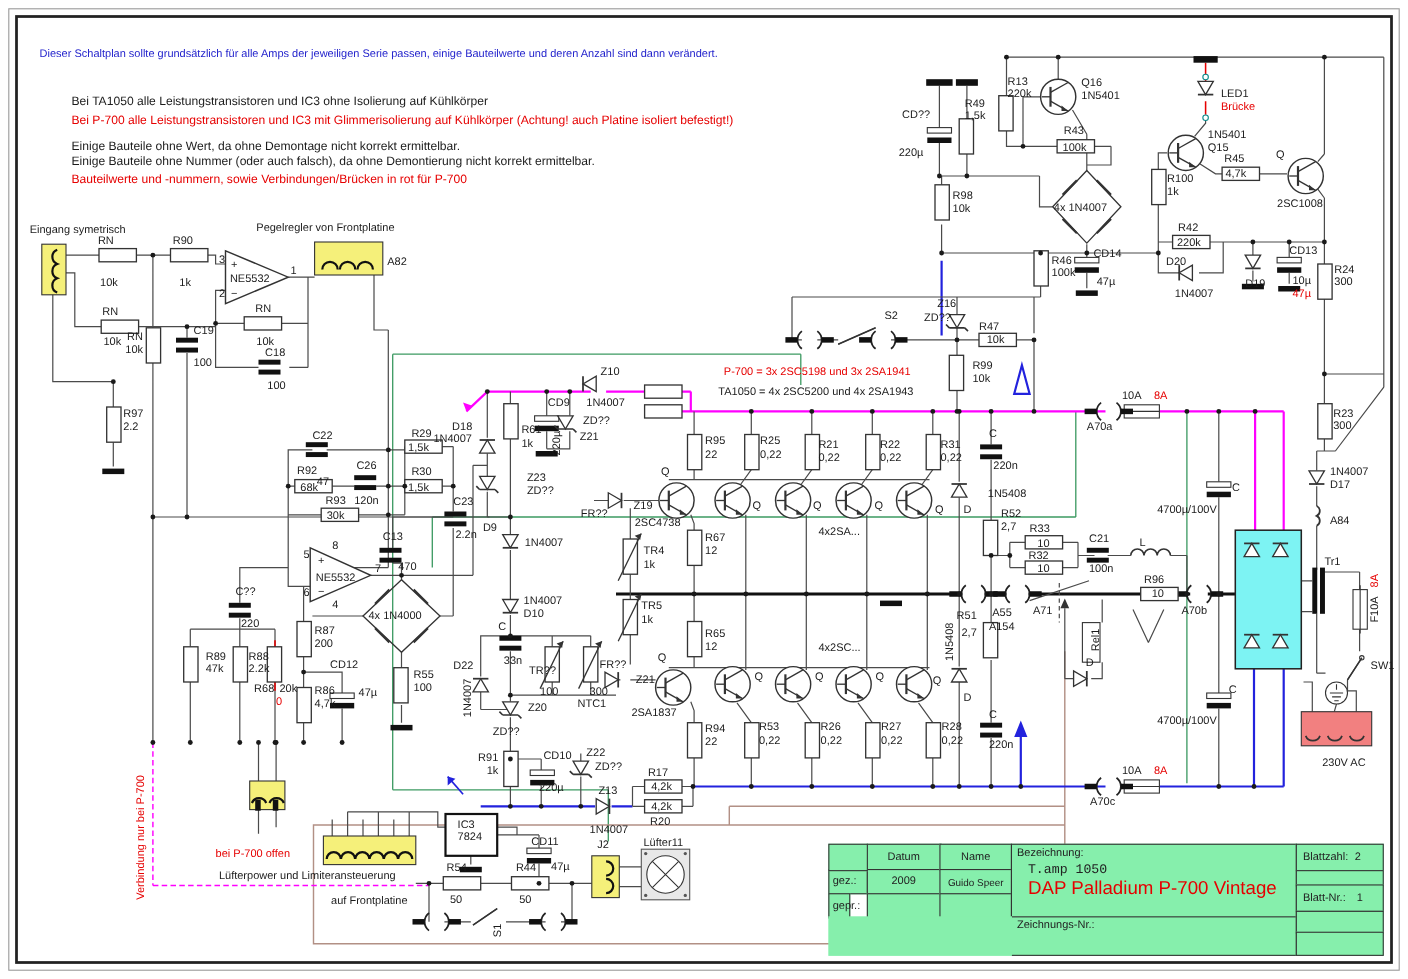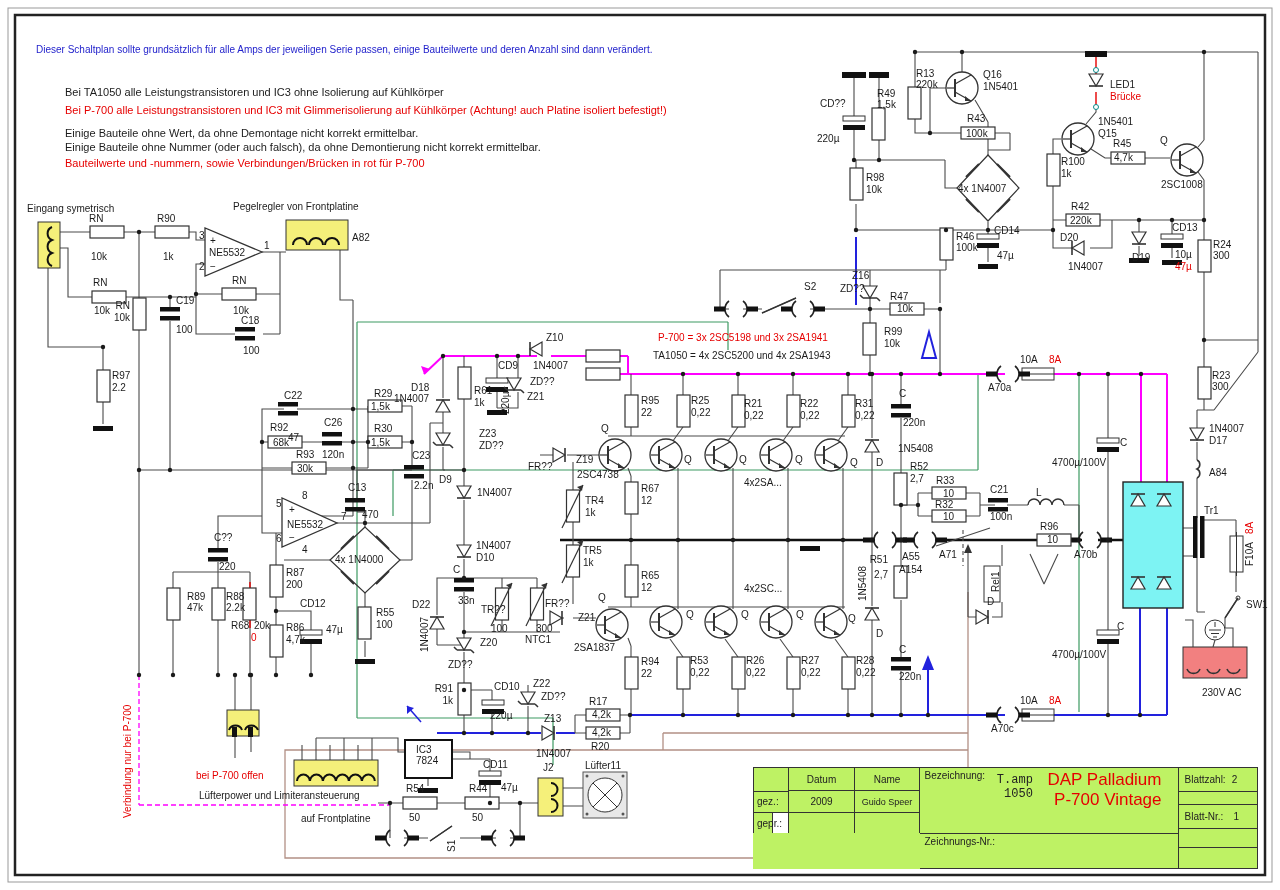--- a/index.html
+++ b/index.html
@@ -7,22 +7,22 @@
          font-family:"Liberation Sans",sans-serif;}
   #schem{position:absolute;left:0;top:0;}
   .note{position:absolute;white-space:nowrap;font-family:"Liberation Sans",sans-serif;}
   .note-blue{color:#2323cc;font-size:10px;}
   .note-black{color:#1b1b1b;font-size:11px;}
   .note-red{color:#e60000;font-size:11px;}
   .lb{font-family:"Liberation Sans",sans-serif;font-size:10px;fill:#1b1b1b;}
   .c-r{fill:#e60000;}
   
   #tb{position:absolute;left:753px;top:765px;width:505px;height:104px;font-size:10px;color:#222;}
-  .cell{position:absolute;border:1.5px solid #333;box-sizing:border-box;background:#bef264;
-        display:flex;align-items:center;text-align:right;}
+  .cell{position:absolute;border:1.5px solid #333;box-sizing:border-box;background:#86efac;
+        display:flex;align-items:center;}
   .cell.center{justify-content:center;}
   .tb-big{font-size:12px;color:#222;font-family:Liberation Mono, monospace;}
   .tb-big-red{font-size:17px;color:#e60000;}
   svg text{user-select:none;}
 </style>
 </head>
 <body>
 
 <div id="stage">
 
@@ -842,21 +842,21 @@
         <span>2009</span>
       </div>
   <div class="cell center" style="left:34.5px;top:46.5px;width:68px;height:23px;"></div>
   <div class="cell center" style="left:101px;top:2px;width:66px;height:24.5px;">
         <span>Name</span>
       </div>
   <div class="cell center" style="left:101px;top:25px;width:66px;height:23px;font-size:9px;">
         <span>Guido Speer</span>
       </div>
   <div class="cell center" style="left:101px;top:46.5px;width:66px;height:23px;"></div>
-  <div class="cell" style="left:165.5px;top:2px;width:260px;height:67.5px;align-items:flex-start;flex-direction:row;padding:2px 0 0 5px;">
+  <div class="cell" style="left:165.5px;top:2px;width:260px;height:67.5px;align-items:flex-start;flex-direction:column;padding:2px 0 0 5px;">
     <span>Bezeichnung:</span>
     <span class="tb-big" style="margin:3px 0 0 10px;">T.amp 1050</span>
     <span class="tb-big-red" style="margin:0 16px 0 10px;">DAP Palladium P-700 Vintage</span>
   </div>
   <div class="cell" style="left:165.5px;top:68px;width:260px;height:36px;align-items:flex-start;padding:2px 0 0 5px;">
     <span>Zeichnungs-Nr.:</span>
   </div>
   <div class="cell" style="left:0;top:2px;width:36px;height:24.5px;"></div>
   <div class="cell" style="left:0;top:68px;width:166.5px;height:36px;border:none;"></div>
   <div class="cell" style="left:424.5px;top:2px;width:80.5px;height:25px;padding-left:6px;gap:6px;">

